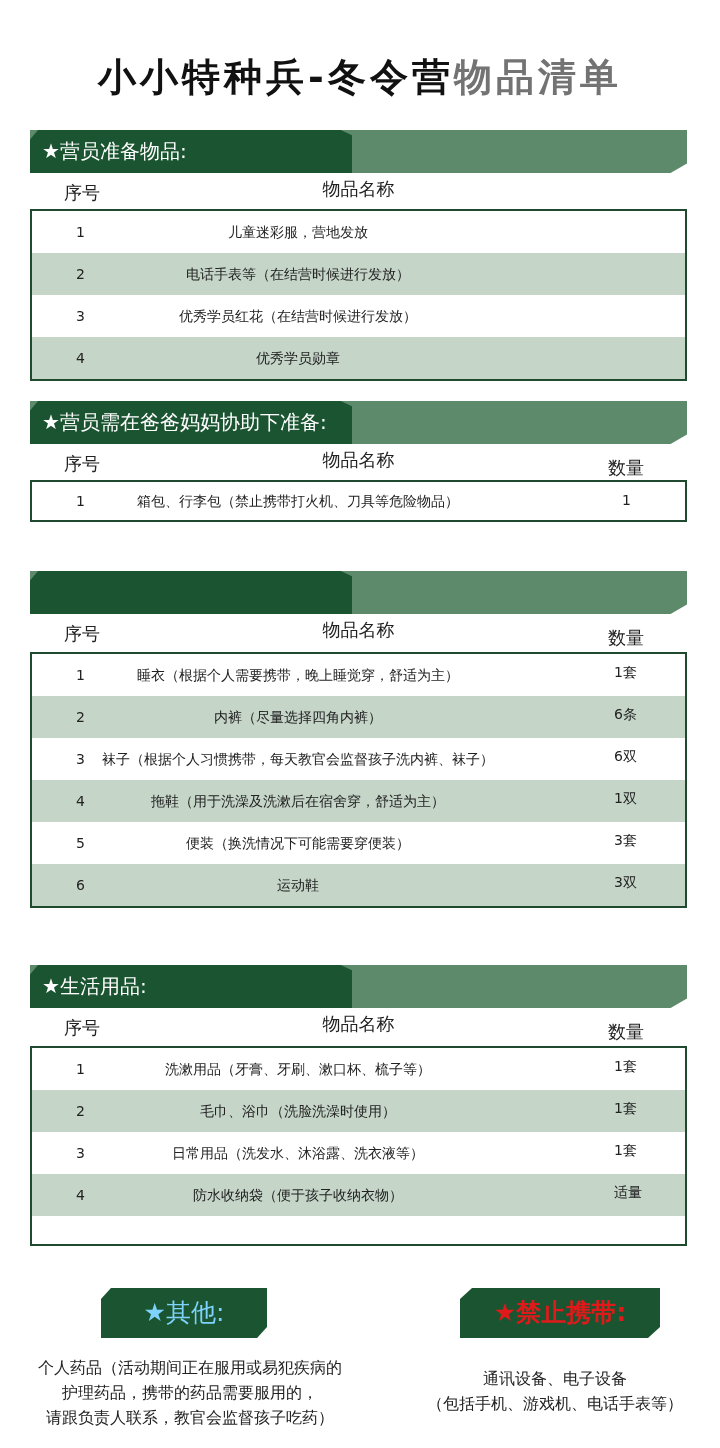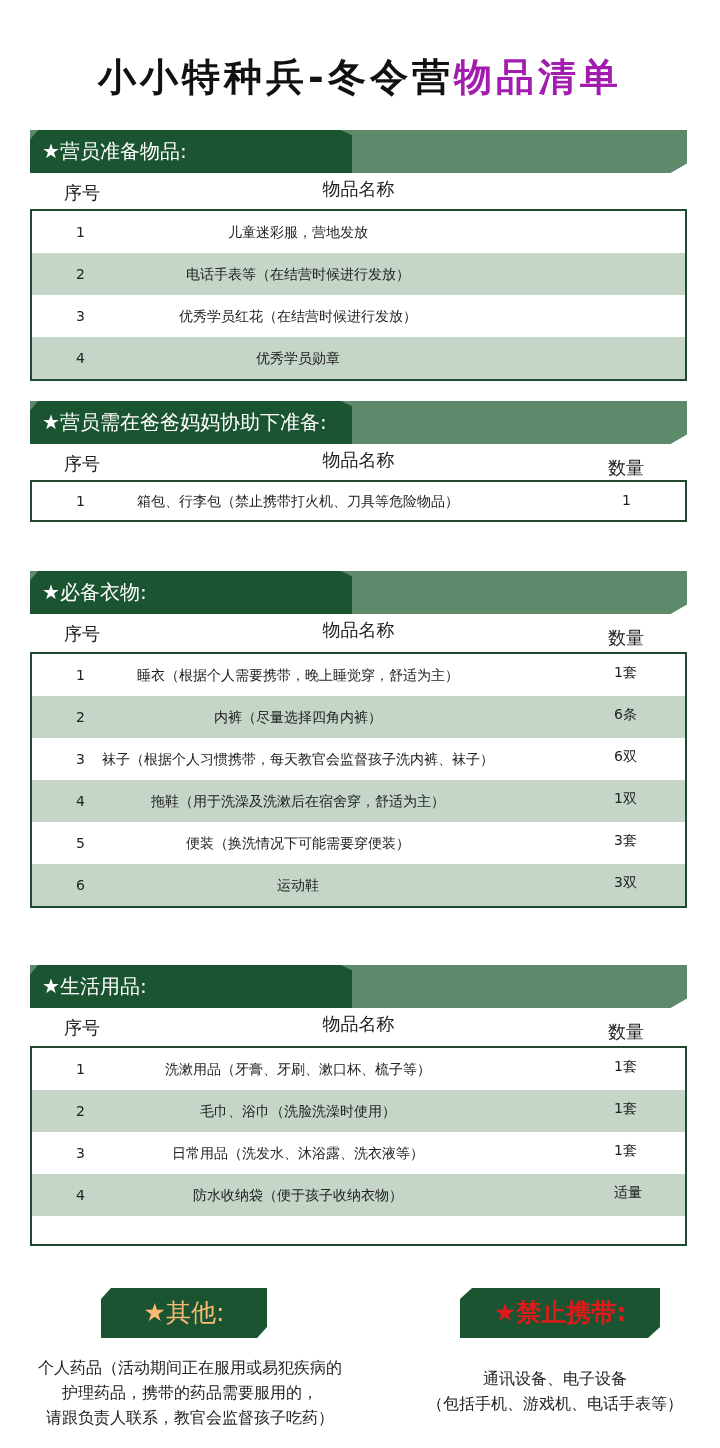--- a/index.html
+++ b/index.html
@@ -2,21 +2,21 @@
 <html><head>
 <meta charset="utf-8">
 <style>
   * { box-sizing: border-box; margin: 0; padding: 0; }
   html, body { width: 720px; height: 1448px; background: #ffffff; overflow: hidden; }
   body { font-family: "DejaVu Sans", "Liberation Sans", sans-serif; color: #222; position: relative; }
 
   .title { position: absolute; top: 52px; left: 0; width: 720px; text-align: center;
            font-size: 38px; font-weight: bold; letter-spacing: 4px; line-height: 50px; }
   .title .black { color: #111; }
-  .title .green { color: #a21caf; }
+  .title .green { color: #737373; }
 
   .section { position: absolute; left: 30px; width: 657px; }
   .banner { position: relative; height: 43px; width: 649px; }
   .banner .light { position: absolute; left: 0; top: 0; width: 657px; height: 43px; background: #5e8a6c;
                    clip-path: polygon(0 0, 100% 0, 100% 78%, 97.5% 100%, 0 100%); }
   .banner .dark { position: absolute; left: 0; top: 0; width: 322px; height: 43px; background: #1b5431;
                   clip-path: polygon(2.5% 0, 96.5% 0, 100% 12%, 100% 100%, 0 100%, 0 22%); }
   .banner .label { position: absolute; left: 12px; top: 0; line-height: 43px; color: #fff;
                    font-size: 20px; white-space: nowrap; }
 
@@ -31,21 +31,21 @@
   .row.alt { background: #c5d5c8; }
   .row span { position: absolute; top: 0; line-height: 42px; }
   .row .idx { left: 44px; }
   .row .name { left: 0; width: 532px; text-align: center; }
   .row .qty { left: 582px; line-height: 36px; }
   .row.blank { height: 28px; }
 
   .bottom-badge { position: absolute; height: 50px; background: #1b5431;
                   clip-path: polygon(6% 0, 100% 0, 100% 78%, 94% 100%, 0 100%, 0 22%);
                   text-align: center; line-height: 50px; font-size: 25px; }
-  .bottom-badge.other { left: 101px; top: 1288px; width: 166px; color: #fdba74; }
+  .bottom-badge.other { left: 101px; top: 1288px; width: 166px; color: #7dd3fc; }
   .bottom-badge.forbid { left: 460px; top: 1288px; width: 200px; color: #e01a1a; font-weight: bold; }
 
   .bottom-text { position: absolute; text-align: center; font-size: 16px; line-height: 25px; color: #222; }
   .bottom-text.other { left: 10px; width: 360px; top: 1355px; }
   .bottom-text.forbid { left: 390px; width: 330px; top: 1366px; }
 </style>
 </head>
 <body>
 
 <div class="title">
@@ -99,21 +99,20 @@
         <span class="name" style="line-height:38px;">箱包、行李包（禁止携带打火机、刀具等危险物品）</span>
         <span class="qty" style="left:590px;">1</span>
       </div>
   </div>
 </div>
 
 <div class="section" style="top:571px;">
   <div class="banner">
     <div class="light"></div>
     <div class="dark"></div>
-    <div class="label"><span>★</span><span>必备衣物:</span></div>
   </div>
   <div class="colhead" style="height:38px;">
     <span class="c-idx">序号</span>
     <span class="c-name">物品名称</span>
     <span class="c-qty">数量</span>
   </div>
   <div class="table">
     <div class="row">
         <span class="idx">1</span>
         <span class="name">睡衣（根据个人需要携带，晚上睡觉穿，舒适为主）</span>

